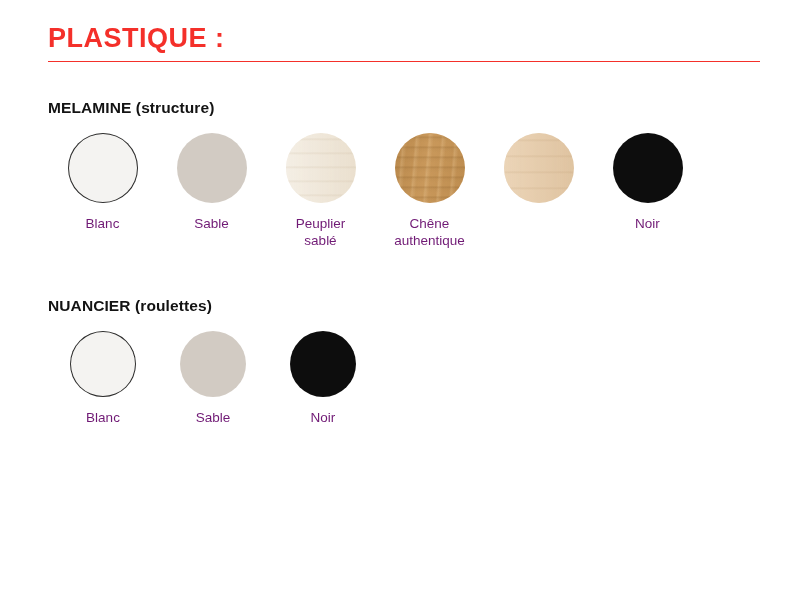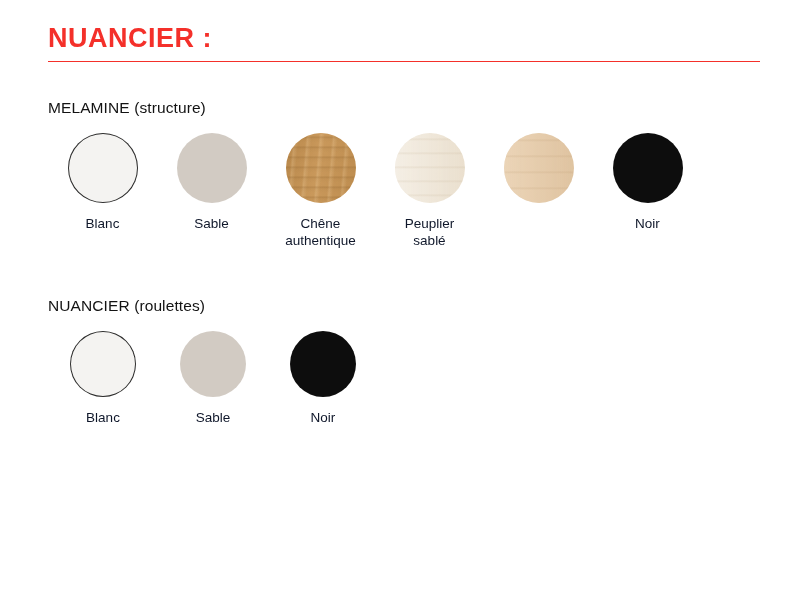--- a/index.html
+++ b/index.html
@@ -46,21 +46,21 @@
   
   .section {
     position: absolute;
     left: 48px;
   }
   .section-melamine { top: 99px; }
   .section-plastique { top: 297px; }
 
   .section-heading {
     font-size: 15.5px;
-    font-weight: 400;
+    font-weight: 700;
     color: #131313;
     letter-spacing: 0.1px;
     white-space: pre;
     margin: 0 0 0 0;
   }
 
   .swatch-row {
     display: flex;
     align-items: flex-start;
     margin-top: 16px;
@@ -138,63 +138,63 @@
         rgba(175,138,94,0.00) 9px,
         rgba(175,138,94,0.00) 16px
       ),
       linear-gradient(90deg, rgba(255,240,220,0.30), rgba(205,168,124,0.16));
   }
 
   .swatch-label {
     margin-top: 13px;
     font-size: 13.5px;
     line-height: 16.5px;
-    color: #0f172a;
+    color: #701a75;
     text-align: center;
     white-space: pre-line;
     max-width: 105px;
   }
 </style>
 </head>
 <body style="background: rgb(255, 255, 255);">
 
 <div class="page">
 
   <div class="title-block">
-    <div class="title-text" style="color: rgb(244, 48, 42);">NUANCIER :</div>
+    <div class="title-text" style="color: rgb(244, 48, 42);">PLASTIQUE :</div>
     <div class="title-rule" style="background: rgb(244, 48, 42);"></div>
   </div>
 
   <div class="section section-melamine">
     <div class="section-heading">MELAMINE (structure)</div>
     <div class="swatch-row">
 
       <div class="swatch-cell">
         <div class="swatch-disc melamine-disc outlined" style="background-color: rgb(244, 243, 241);"></div>
         <div class="swatch-label">Blanc</div>
       </div>
 
       <div class="swatch-cell">
         <div class="swatch-disc melamine-disc" style="background-color: rgb(210, 203, 195);"></div>
         <div class="swatch-label">Sable</div>
       </div>
 
       <div class="swatch-cell">
+        <div class="swatch-disc melamine-disc grain-soft" style="background-color: rgb(239, 230, 215);"></div>
+        <div class="swatch-label">Peuplier
+sablé</div>
+      </div>
+
+      <div class="swatch-cell">
         <div class="swatch-disc melamine-disc grain-oak" style="background-color: rgb(200, 151, 90);"></div>
         <div class="swatch-label">Chêne
 authentique</div>
       </div>
 
       <div class="swatch-cell">
-        <div class="swatch-disc melamine-disc grain-soft" style="background-color: rgb(239, 230, 215);"></div>
-        <div class="swatch-label">Peuplier
-sablé</div>
-      </div>
-
-      <div class="swatch-cell">
         <div class="swatch-disc melamine-disc grain-fil" style="background-color: rgb(227, 201, 168);"></div>
       </div>
 
       <div class="swatch-cell">
         <div class="swatch-disc melamine-disc" style="background-color: rgb(13, 13, 13);"></div>
         <div class="swatch-label">Noir</div>
       </div>
 
     </div>
   </div>

